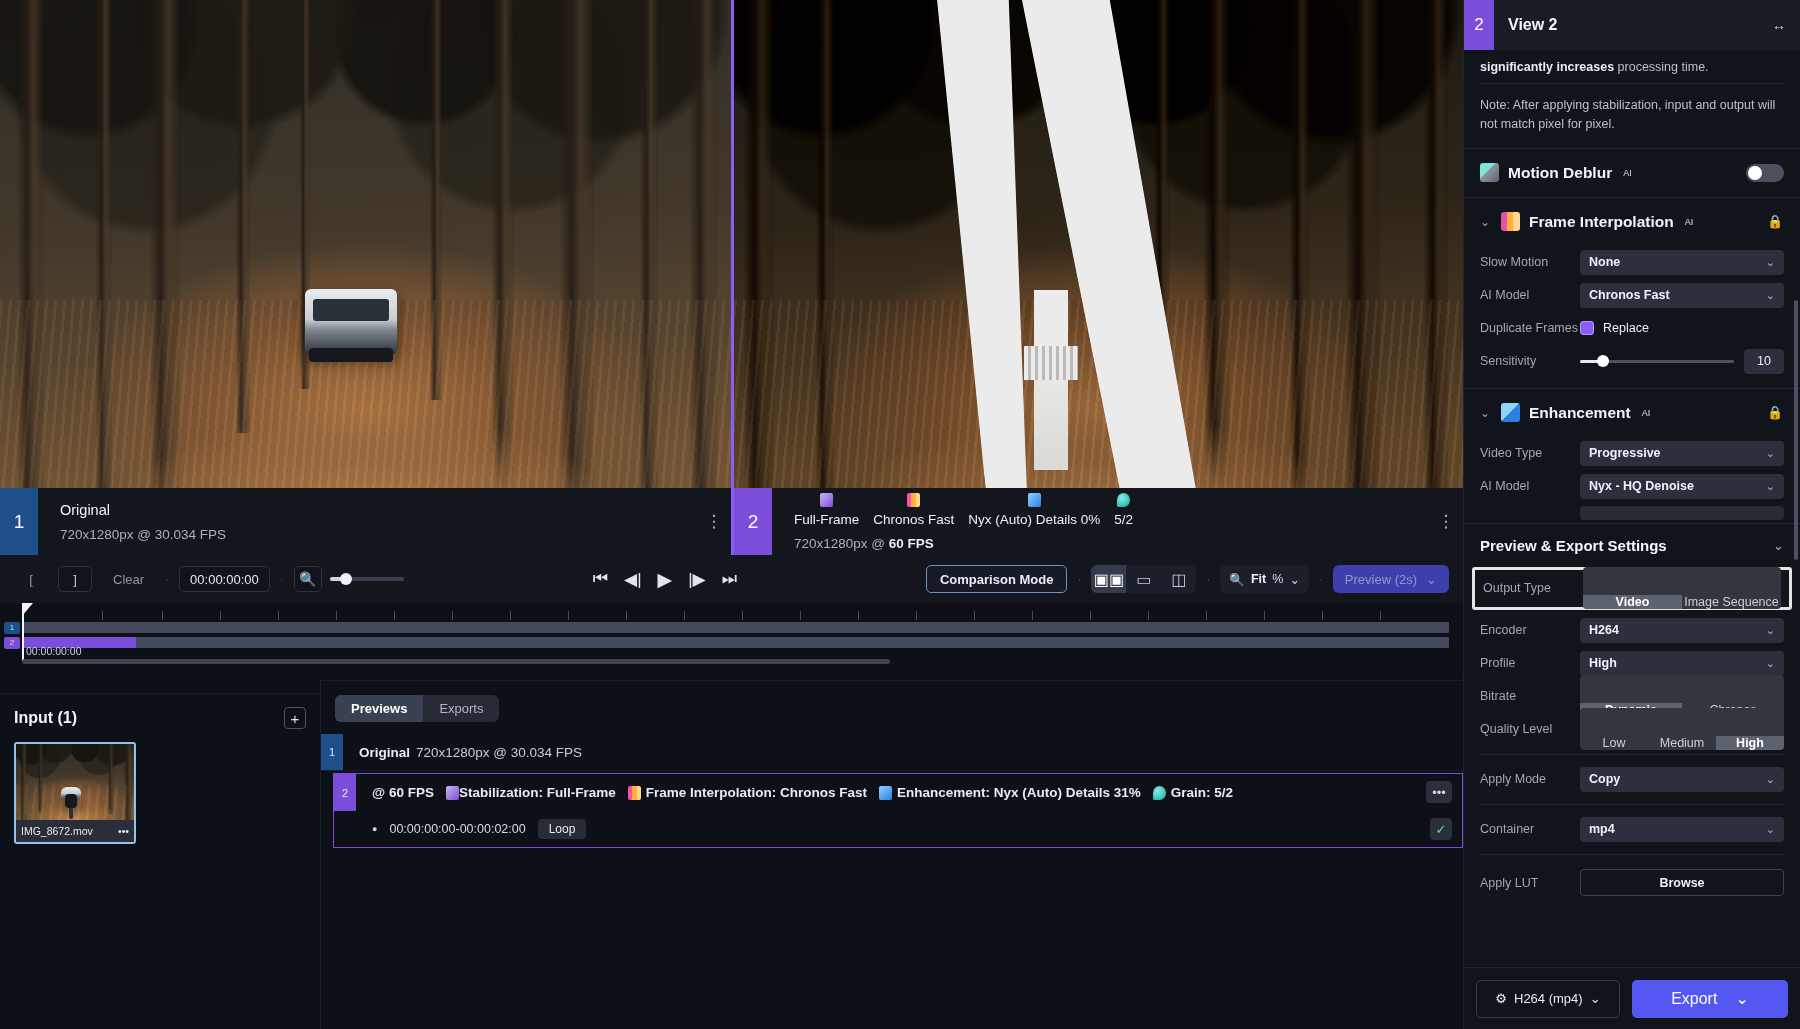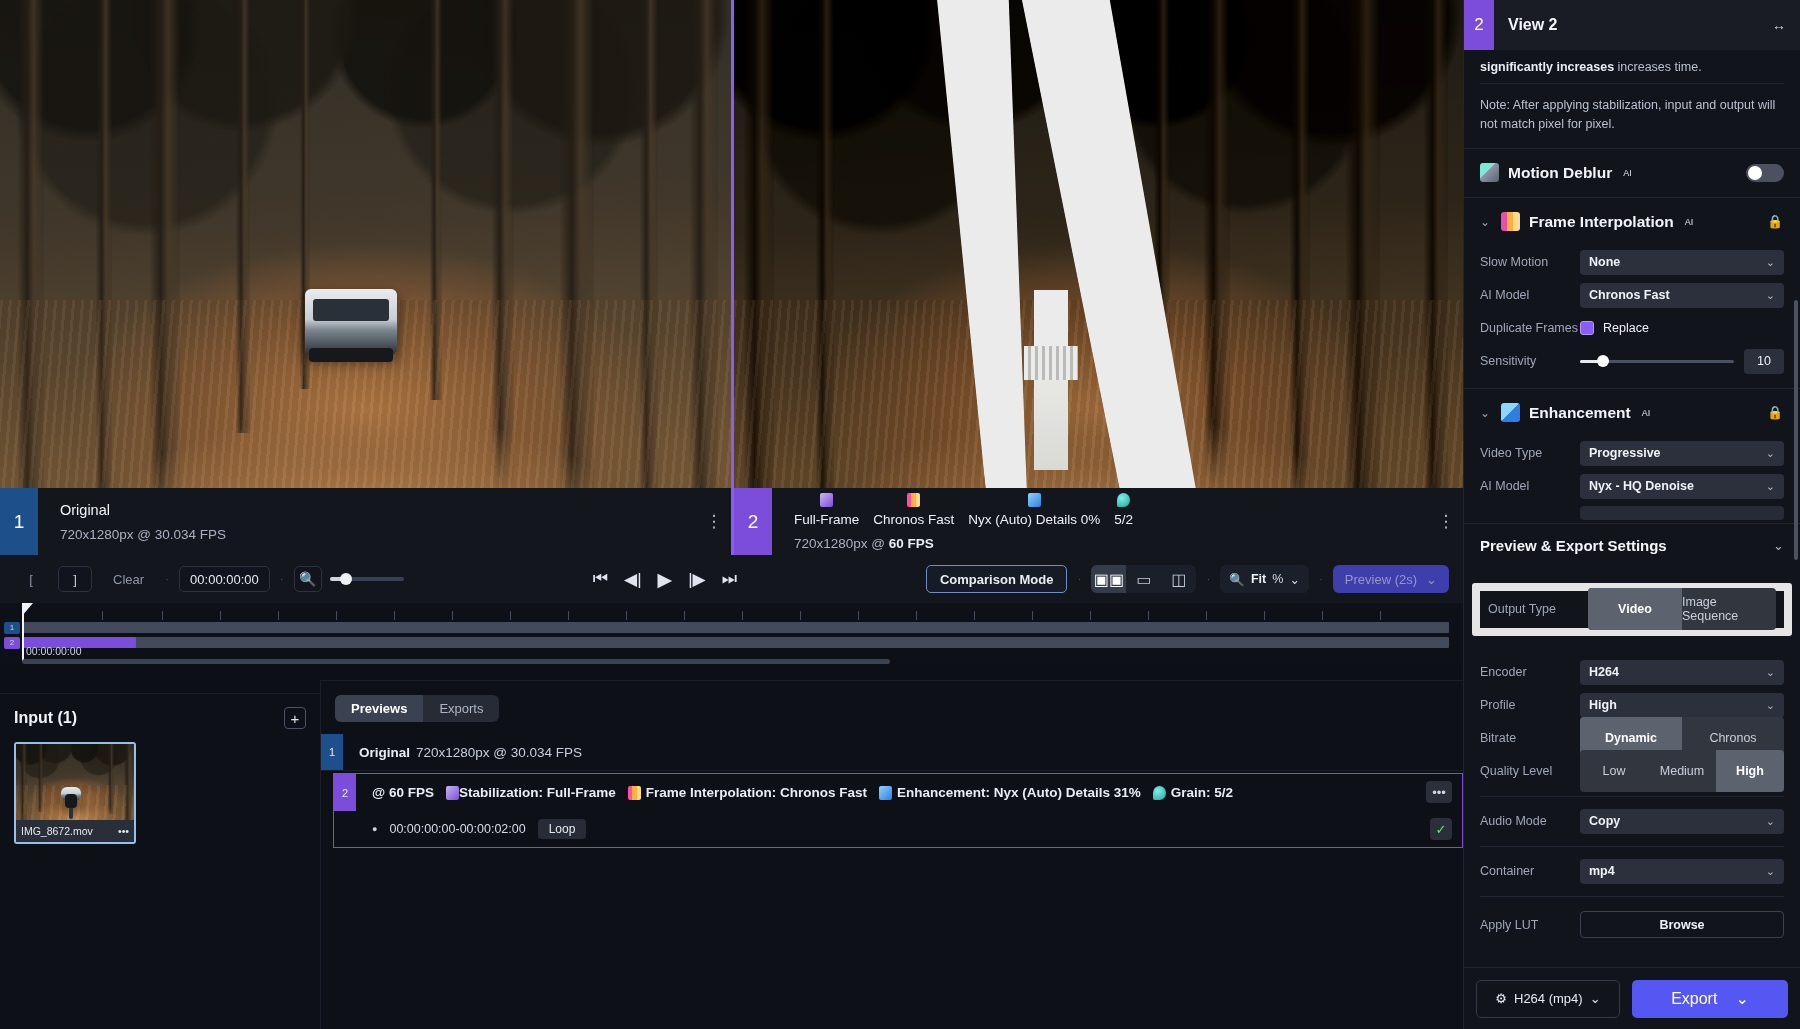--- a/index.html
+++ b/index.html
@@ -212,22 +212,22 @@
   .sensrow { display: flex; align-items: center; gap: 10px; }
   .sens-track { position: relative; flex: 1; height: 3px; background: #4a5162; border-radius: 2px; }
   .sens-track .sfill { position: absolute; left: 0; top: 0; height: 3px; background: #e7eaf0; border-radius: 2px; width: 14%; }
   .sens-track .sknob { position: absolute; left: 11%; top: -4.5px; width: 12px; height: 12px; border-radius: 50%; background: #fff; }
   .sens-val { width: 40px; height: 25px; background: #2b303c; border-radius: 4px; display: flex; align-items: center; justify-content: center; font-size: 12.5px; color: #eef1f6; }
 
   .pes-head { display: flex; align-items: center; height: 44px; padding: 0 16px; border-top: 1px solid #232734; }
   .pes-title { font-size: 15px; font-weight: bold; color: #f3f5f9; }
   .pes-chev { margin-left: auto; color: #aeb5c3; font-size: 13px; }
 
-  .hl-box { position: relative; margin: 16px 8px; border: 8px solid #e5e5e5; border-radius: 3px; padding: 2px 8px; }
-  .segctl { display: flex; background: #31363f; border-radius: 4px; overflow: hidden; height: 42px; }
+  .hl-box { position: relative; margin: 0 8px; border: 3px solid #e5e5e5; border-radius: 3px; padding: 2px 8px; }
+  .segctl { display: flex; background: #31363f; border-radius: 4px; overflow: hidden; height: 42px; align-items: flex-end; }
   .segctl > div { flex: 1; display: flex; align-items: center; justify-content: center; font-size: 12.5px; color: #c9cfdb; }
   .segctl > div.on { background: #5c626e; color: #fff; font-weight: bold; }
   .divline { height: 1px; background: #232734; margin: 8px 0; }
   .browse { height: 27px; border: 1px solid #3b4150; border-radius: 4px; display: flex; align-items: center; justify-content: center; font-size: 12.5px; font-weight: bold; color: #edf0f6; }
 
   .exportbar { position: absolute; left: 0; right: 0; bottom: 0; height: 62px; background: #12141c; display: flex; align-items: center; padding: 0 12px; gap: 12px; border-top: 1px solid #20242f; }
   .codecbtn { flex: 1; height: 38px; border: 1px solid #353b49; border-radius: 5px; display: flex; align-items: center; justify-content: center; gap: 7px; font-size: 13px; color: #e6eaf2; }
   .exportbtn { flex: 1.1; height: 38px; background: #5457f2; border-radius: 5px; display: flex; align-items: center; justify-content: center; gap: 18px; font-size: 16px; color: #fff; }
   .sb-scroll { position: absolute; right: 2px; top: 300px; width: 4px; height: 260px; background: #4a5162; border-radius: 2px; }
 </style>
@@ -484,21 +484,21 @@
   <div class="sidebar">
 
     <div class="sb-head">
       <div class="sb-num">2</div>
       <div class="sb-title">View 2</div>
       <div class="sb-expand">↔</div>
     </div>
 
     <div class="sb-note">
       <div class="note-line">
-        <b>significantly increases</b><span> increases time.</span>
+        <b>significantly increases</b><span> processing time.</span>
       </div>
       <div class="note-body">Note: After applying stabilization, input and output will not match pixel for pixel.</div>
     </div>
 
     <div class="sb-section">
       <div class="sec-head">
         <span class="sec-icon ico-deblur"></span>
         <span class="sec-name">Motion Deblur</span>
         <span class="sup">AI</span>
         <div class="toggle">
@@ -650,21 +650,21 @@
           <div>Low</div>
           <div>Medium</div>
           <div class="on">High</div>
         </div>
           </div>
       </div>
 
       <div class="divline"></div>
 
       <div class="frow">
-        <div class="flabel">Audio Mode</div>
+        <div class="flabel">Apply Mode</div>
         <div class="fctl">
             <div class="sel">
           <span>Copy</span>
           <span class="cv">⌄</span>
         </div>
           </div>
       </div>
 
       <div class="divline"></div>
 

